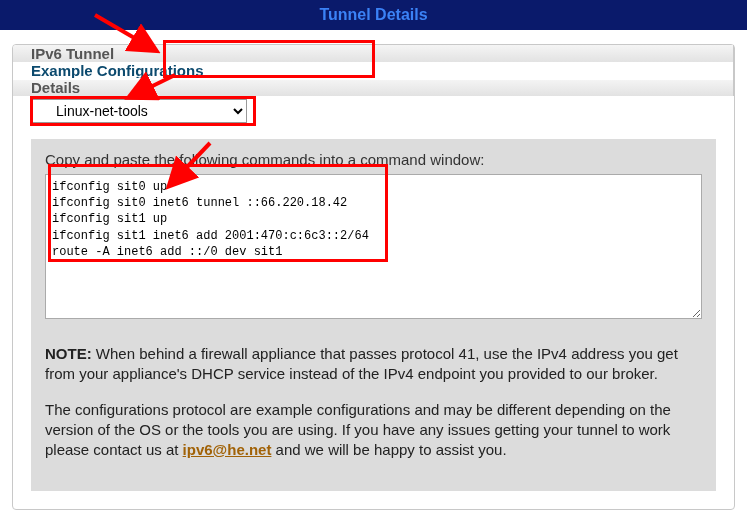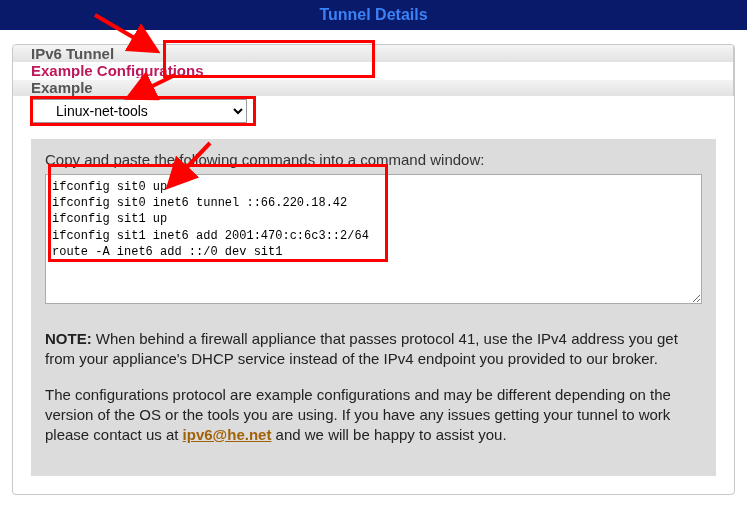--- a/index.html
+++ b/index.html
@@ -43,21 +43,21 @@
     align-items: center;
     color: #555;
     font-weight: bold;
     border-right: 1px solid #c8c8c8;
     background: linear-gradient(#f5f5f5,#e2e2e2);
     cursor: pointer;
     font-size: 15px;
   }
   .tab.active {
     background: #fff;
-    color: #be185d;
+    color: #0c4a6e;
     position: relative;
   }
   .tab.active::after {
     content:"";
     position:absolute;
     left:0;right:0;bottom:-1px;height:2px;background:#fff;
   }
   .tab:first-child { border-radius:4px 0 0 0; }
   .content { padding: 16px 18px 18px 18px; }
   .select-wrap { margin-bottom: 16px; }
@@ -73,21 +73,21 @@
     background: #dcdcdc;
     padding: 12px 14px 16px 14px;
   }
   .instruction {
     color: #333;
     margin-bottom: 6px;
     font-size: 15px;
   }
   textarea.commands {
     width: 100%;
-    height: 130px;
+    height: 145px;
     font-family: "Courier New", monospace;
     font-size: 12px;
     padding: 4px 6px;
     border: 1px solid #aaa;
     resize: both;
     background:#fff;
     color:#000;
     line-height:1.35;
     white-space: pre;
   }
@@ -107,21 +107,21 @@
 </head>
 <body>
 
 <div class="header">Tunnel Details</div>
 
 <div class="panel">
 
   <div class="tabs">
     <div class="tab">IPv6 Tunnel</div>
     <div class="tab active">Example Configurations</div>
-    <div class="tab">Example</div>
+    <div class="tab">Details</div>
   </div>
 
   <div class="content">
 
     <div class="select-wrap">
       <select>
         <option selected="">Linux-net-tools</option>
       </select>
     </div>
 

